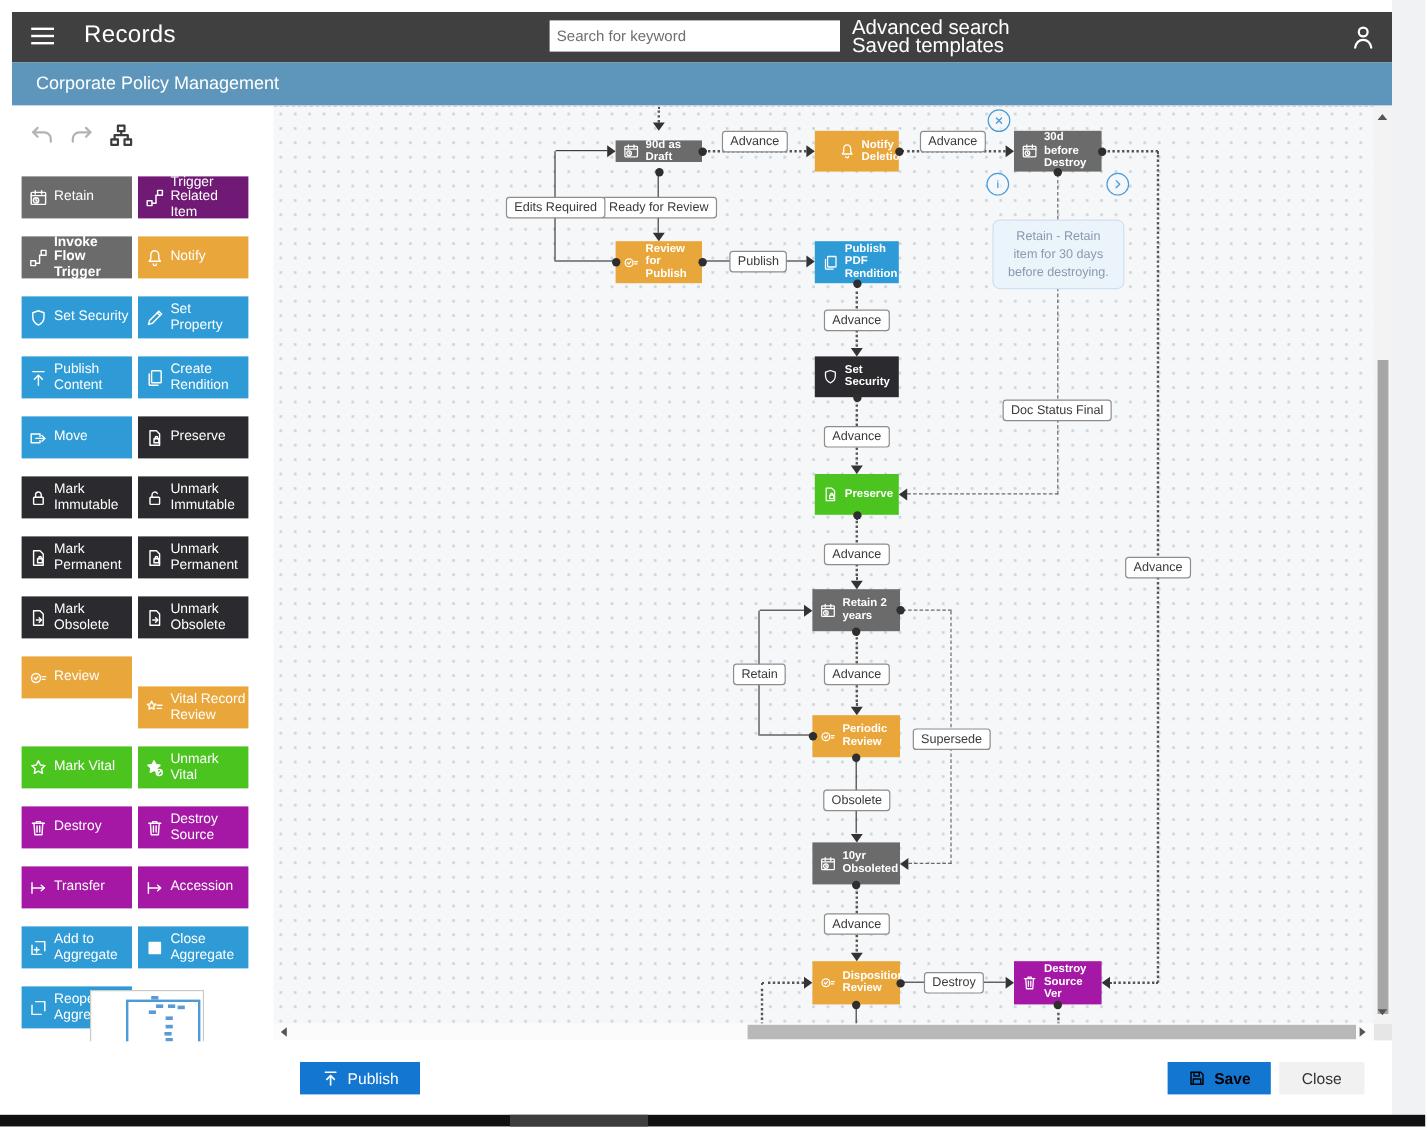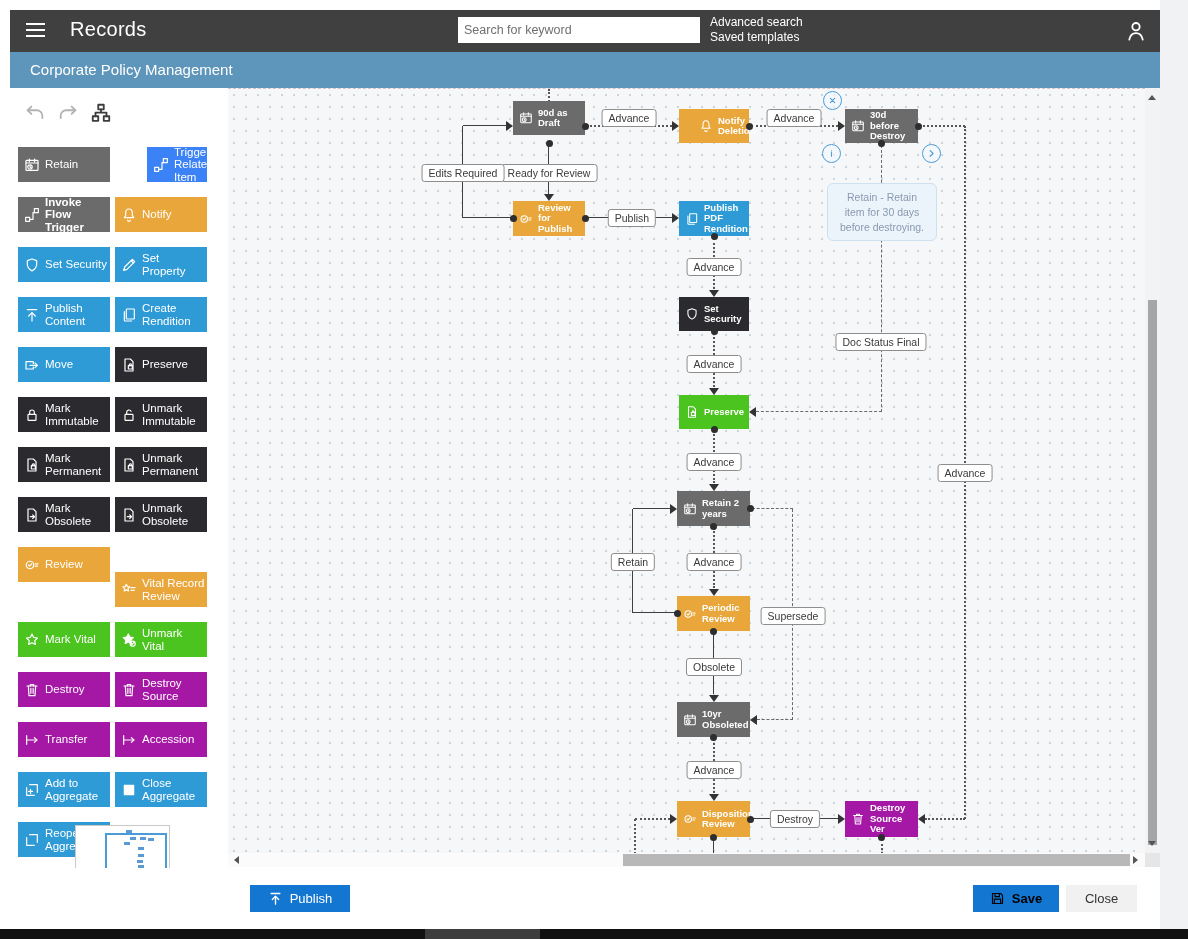--- a/index.html
+++ b/index.html
@@ -9,21 +9,21 @@
   .bar-seg{position:absolute;left:425px;top:0;width:115px;height:10px;background:#3d3d3d;}
   .app{position:absolute;left:10px;top:10px;width:1150px;height:919px;background:#fff;}
 
   
   .hdr{position:absolute;left:0;top:0;width:1150px;height:42px;background:#404040;color:#fff;}
   .burger{position:absolute;left:16px;top:13px;width:20px;height:16px;cursor:pointer;}
   .burger i{display:block;width:19px;height:2px;background:#fff;margin:0 0 4px 0;}
   .app-title{position:absolute;left:60px;top:8px;font-size:20px;font-weight:400;letter-spacing:.3px;}
   .search{position:absolute;left:448px;top:7px;width:230px;height:26px;border:none;padding:0 6px;font-size:12.5px;font-family:"Liberation Sans",sans-serif;color:#333;}
   .search::placeholder{color:#6f6f6f;}
-  .hdr-links{position:absolute;left:700px;top:5px;font-size:12px;line-height:15px;}
+  .hdr-links{position:absolute;left:700px;top:5px;font-size:17px;line-height:15px;}
   .hdr-link{cursor:pointer;}
   .person{position:absolute;left:1113px;top:8px;width:26px;height:26px;color:#fff;cursor:pointer;}
   
   .subhdr{position:absolute;left:0;top:42px;width:1150px;height:36px;background:#5E95BA;color:#fff;}
   .subhdr-title{position:absolute;left:20px;top:9px;font-size:15px;}
 
   
   .sidebar{position:absolute;left:0;top:78px;width:218px;height:780px;background:#fff;overflow:hidden;}
   .sb-tools{position:absolute;left:14px;top:14px;display:flex;gap:11px;}
   .sb-tool{width:22px;height:22px;cursor:pointer;}
@@ -136,21 +136,21 @@
             <span class="icon">
               <svg viewBox="0 0 24 24" width="16" height="16" fill="none" stroke="currentColor" stroke-width="1.8" stroke-linecap="round" stroke-linejoin="round">
                 <rect x="3" y="5" width="18" height="15" rx="1"></rect>
                 <path d="M3 9h18M8 3v4M16 3v4"></path>
                 <circle cx="9" cy="15" r="3.3"></circle>
                 <path d="M9 13.2v1.9l1.5 1"></path>
               </svg>
             </span>
             <span class="pal-label">Retain</span>
           </div>
-          <div class="pal-btn" style="background: #3b82f6; margin-left: 32px;">
+          <div class="pal-btn" style="background: #701a75;">
             <span class="icon">
               <svg viewBox="0 0 24 24" width="16" height="16" fill="none" stroke="currentColor" stroke-width="1.8" stroke-linecap="round" stroke-linejoin="round">
                 <rect x="2.5" y="15.5" width="6" height="6"></rect>
                 <rect x="15.5" y="2.5" width="6" height="6"></rect>
                 <path d="M8.5 18.5h5v-10h2"></path>
               </svg>
             </span>
             <span class="pal-label">Trigger Related Item</span>
           </div>
           <div class="pal-btn" style="background: rgb(107, 107, 107); font-weight: bold;">
@@ -466,21 +466,21 @@
           <div class="seg seg-h dotted" style="left: 692px; top: 36px; width: 45px;"></div>
           <div class="seg seg-v dotted" style="left: 736px; top: 37px; height: 693px;"></div>
           <div class="seg seg-h dotted" style="left: 697px; top: 729px; width: 40px;"></div>
           <div class="arr" style="border-top: 5px solid transparent; border-bottom: 5px solid transparent; border-right: 7px solid rgb(51, 51, 51); left: 690px; top: 725px;"></div>
           <div class="edge-label" style="left: 737px; top: 384px;">Advance</div>
           <div class="seg seg-v dotted" style="left: 406px; top: 730px; height: 35px;"></div>
           <div class="seg seg-h dotted" style="left: 407px; top: 729px; width: 35px;"></div>
           <div class="arr" style="border-top: 5px solid transparent; border-bottom: 5px solid transparent; border-left: 7px solid rgb(51, 51, 51); left: 442px; top: 725px;"></div>
           <div class="seg seg-v solid" style="left: 485px; top: 750px; height: 15px;"></div>
           <div class="seg seg-v dotted" style="left: 653px; top: 750px; height: 15px;"></div>
-          <div class="node" style="left: 285px; top: 12px; width: 72px; height: 34px; background: rgb(107, 107, 107);">
+          <div class="node" style="left: 285px; top: 28px; width: 72px; height: 18px; background: rgb(107, 107, 107);">
             <span class="icon">
               <svg viewBox="0 0 24 24" width="14" height="14" fill="none" stroke="currentColor" stroke-width="1.8" stroke-linecap="round" stroke-linejoin="round">
                 <rect x="3" y="5" width="18" height="15" rx="1"></rect>
                 <path d="M3 9h18M8 3v4M16 3v4"></path>
                 <circle cx="9" cy="15" r="3.3"></circle>
                 <path d="M9 13.2v1.9l1.5 1"></path>
               </svg>
             </span>
             <span class="node-label">90d as Draft</span>
           </div>

